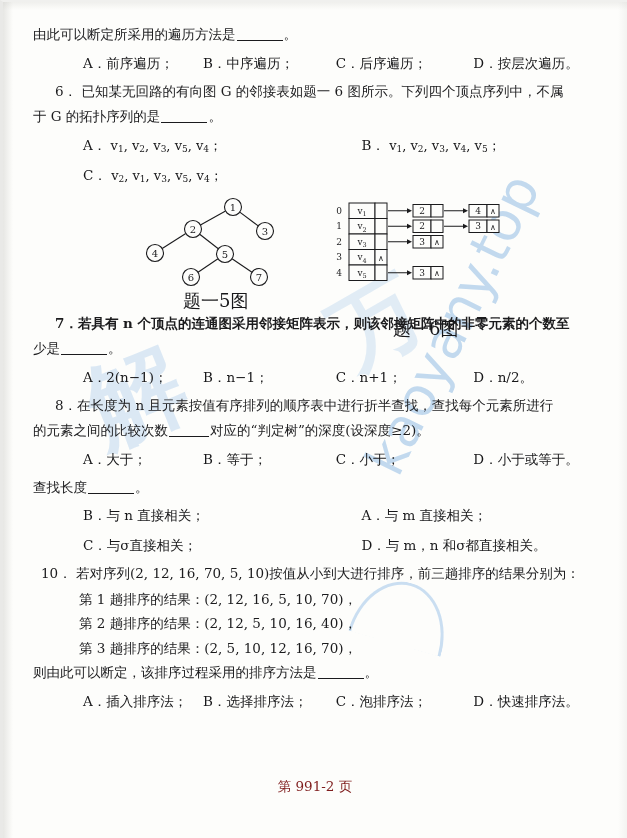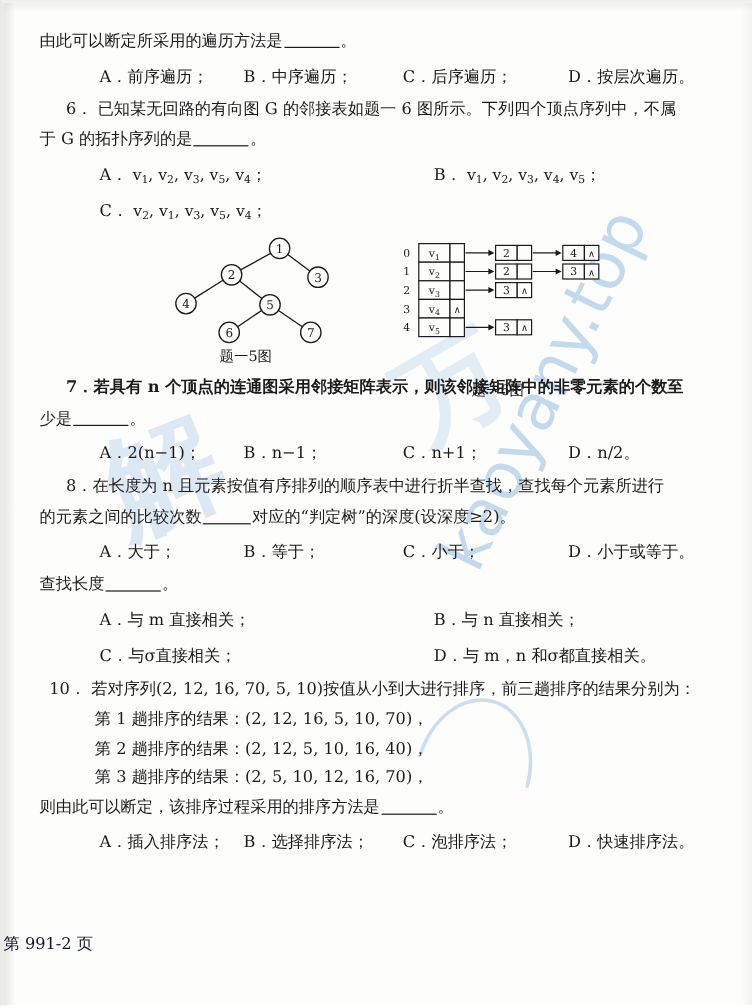--- a/index.html
+++ b/index.html
@@ -150,21 +150,21 @@
   }
 
   
   .figures {
     position: relative;
     height: 118px;
     margin: 4px 0 2px 0;
   }
   .fig-caption {
     position: absolute;
-    font-size: 12px;
+    font-size: 18px;
     font-family: "DejaVu Serif", "Liberation Serif", serif;
     white-space: nowrap;
   }
   .cap5 { left: 150px; top: 92px; }
   .cap6 { left: 360px; top: 92px; margin-top: 28px; }
 
   .tree-box {
     position: absolute;
     left: 96px;
     top: 0;
@@ -177,23 +177,24 @@
     top: 2px;
     width: 230px;
     height: 90px;
   }
 
   .footer {
     position: absolute;
     bottom: 42px;
     left: 0;
     width: 100%;
+    text-align: center;
     font-size: 13.5px;
     font-family: "DejaVu Serif", "Liberation Serif", serif;
-    color: #0f172a;
+    color: #7f1d1d;
     z-index: 3;
   }
   .sub-line {
     margin-bottom: 11px;
   }
 </style>
 </head>
 <body>
 
 <div class="page">
@@ -359,22 +360,22 @@
       <span class="opt"><span class="lab">A．</span><span>大于；</span></span>
       <span class="opt"><span class="lab">B．</span><span>等于；</span></span>
       <span class="opt"><span class="lab">C．</span><span>小于；</span></span>
       <span class="opt"><span class="lab">D．</span><span>小于或等于。</span></span>
     </div>
 
     <div class="ln q-line">
       <span>查找长度</span><span class="blank"></span><span>。</span>
     </div>
     <div class="opt-row two">
+      <span class="opt"><span class="lab">B．</span><span>与 n 直接相关；</span></span>
       <span class="opt"><span class="lab">A．</span><span>与 m 直接相关；</span></span>
-      <span class="opt"><span class="lab">B．</span><span>与 n 直接相关；</span></span>
     </div>
     <div class="opt-row two">
       <span class="opt"><span class="lab">C．</span><span>与σ直接相关；</span></span>
       <span class="opt"><span class="lab">D．</span><span>与 m，n 和σ都直接相关。</span></span>
     </div>
 
     <div class="ln" style="padding-left:8px;margin-bottom:12px;">
       <span>10．</span>&nbsp;<span>若对序列(2, 12, 16, 70, 5, 10)按值从小到大进行排序，前三趟排序的结果分别为：</span>
     </div>
     <div class="ln indent2 sub-line">

